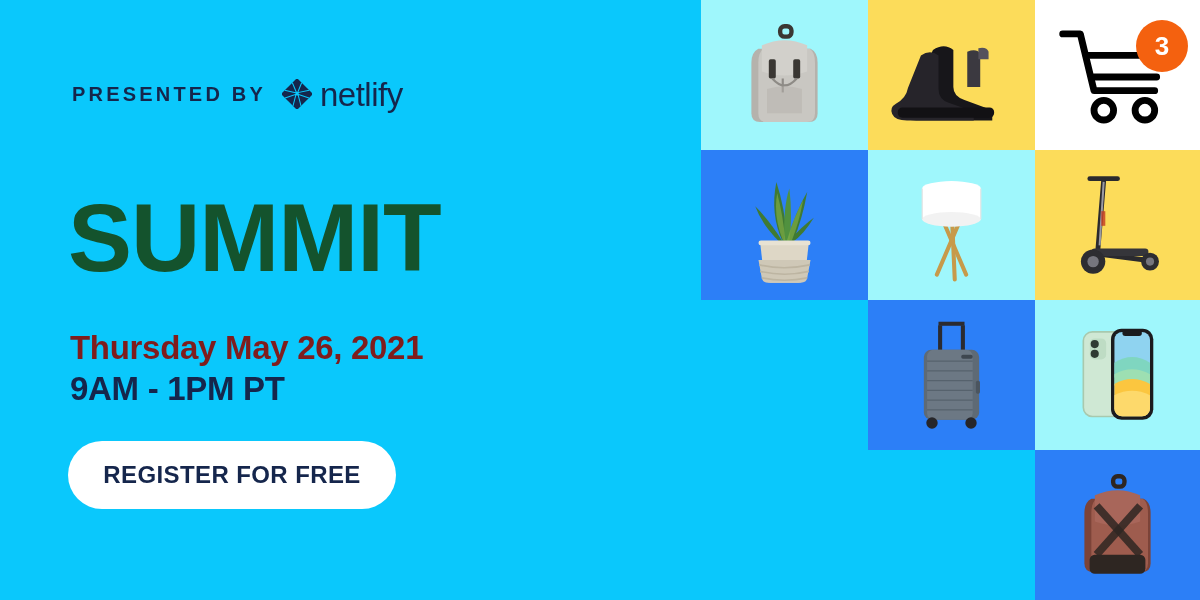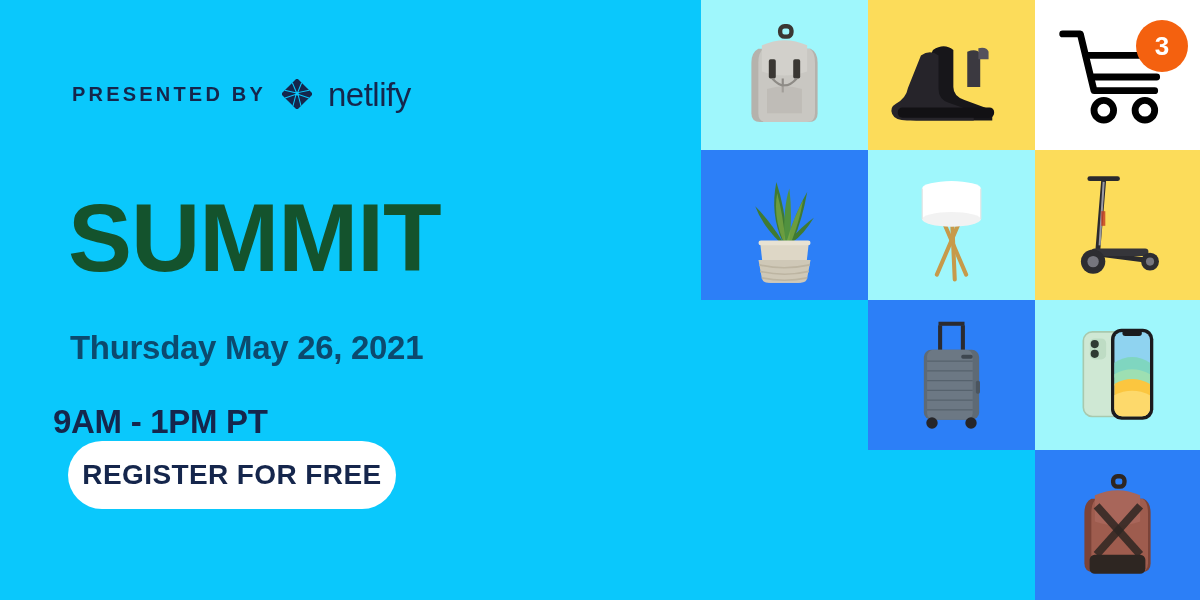--- a/index.html
+++ b/index.html
@@ -18,55 +18,55 @@
     display:flex;align-items:center;height:34px;
   }
   #presented-label{
     font-size:20px;font-weight:bold;letter-spacing:3.2px;
     color:#15264c;line-height:1;white-space:nowrap;
   }
   #netlify-lockup{display:flex;align-items:center;margin-left:16px;}
   #netlify-mark{width:30px;height:30px;display:block;}
   #netlify-word{
     font-size:33px;font-weight:normal;color:#15264c;
-    line-height:1;margin-left:16px;letter-spacing:-0.5px;
+    line-height:1;margin-left:8px;letter-spacing:-0.5px;
   }
 
   #headline1{
     position:absolute;left:70px;top:134px;
     font-size:54px;line-height:1;color:#15264c;white-space:nowrap;
   }
   #headline1 .b{font-weight:bold;letter-spacing:-1.6px;}
   #headline1 .l{font-weight:normal;letter-spacing:-0.4px;}
 
   #headline2{
     position:absolute;left:68px;top:190px;
     font-size:96px;font-weight:bold;line-height:1;
     color:#14532d;letter-spacing:-1px;white-space:nowrap;
   }
 
   #date-line{
     position:absolute;left:70px;top:331px;
-    font-size:33px;font-weight:bold;color:#0c4a6e;
+    font-size:33px;font-weight:bold;color:#7f1d1d;
     line-height:1;white-space:nowrap;letter-spacing:-0.3px;
   }
   #time-line{
-    position:absolute;left:53px;top:372px;
+    position:absolute;left:70px;top:372px;
     font-size:33px;font-weight:bold;color:#15264c;
-    line-height:1;white-space:nowrap;letter-spacing:-0.3px;margin-top:33px;
+    line-height:1;white-space:nowrap;letter-spacing:-0.3px;
   }
 
   #register-button{
     position:absolute;left:68px;top:441px;
     width:328px;height:68px;border-radius:34px;
     background:#ffffff;border:none;cursor:pointer;padding:0;
     display:flex;align-items:center;justify-content:center;
   }
   #register-label{
-    font-size:28px;font-weight:bold;color:#15264c;
+    font-size:24px;font-weight:bold;color:#15264c;
     letter-spacing:0.4px;white-space:nowrap;
   }
 
   
   #grid{position:absolute;left:701px;top:0;width:499px;height:600px;}
   .cell{position:absolute;overflow:hidden;}
   .cell .art{position:absolute;left:0;top:0;width:100%;height:100%;}
 
   .badge{
     position:absolute;right:12px;top:20px;

